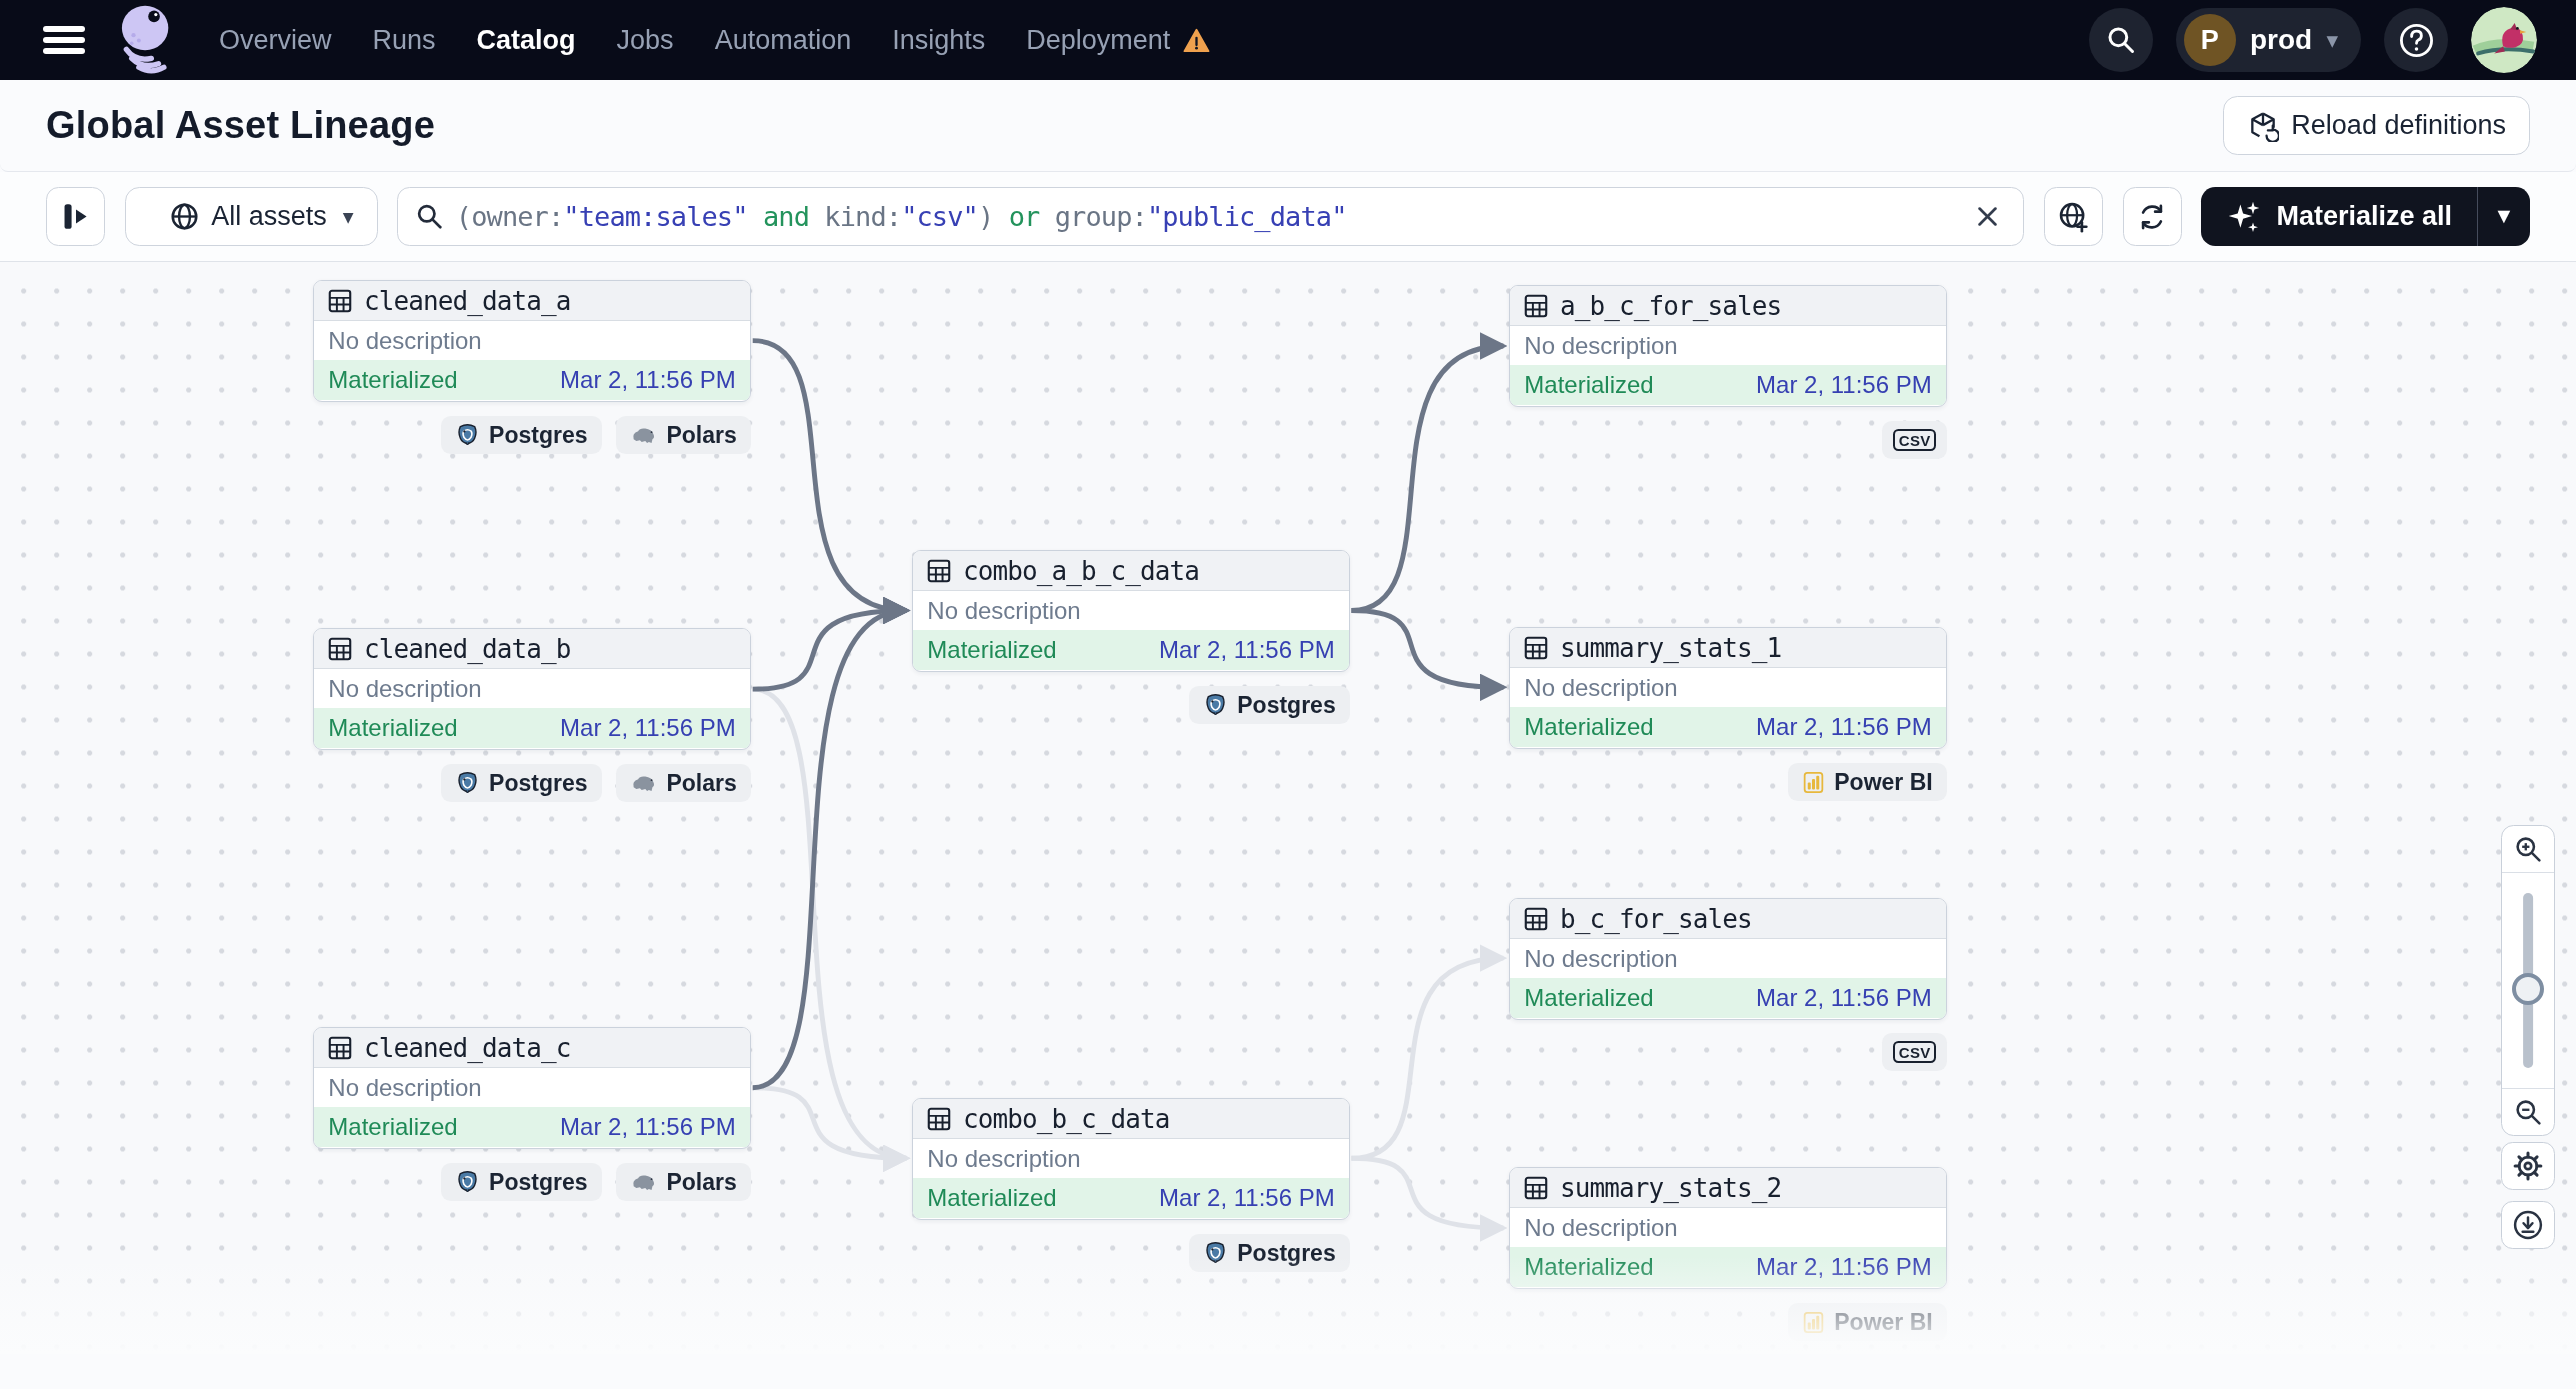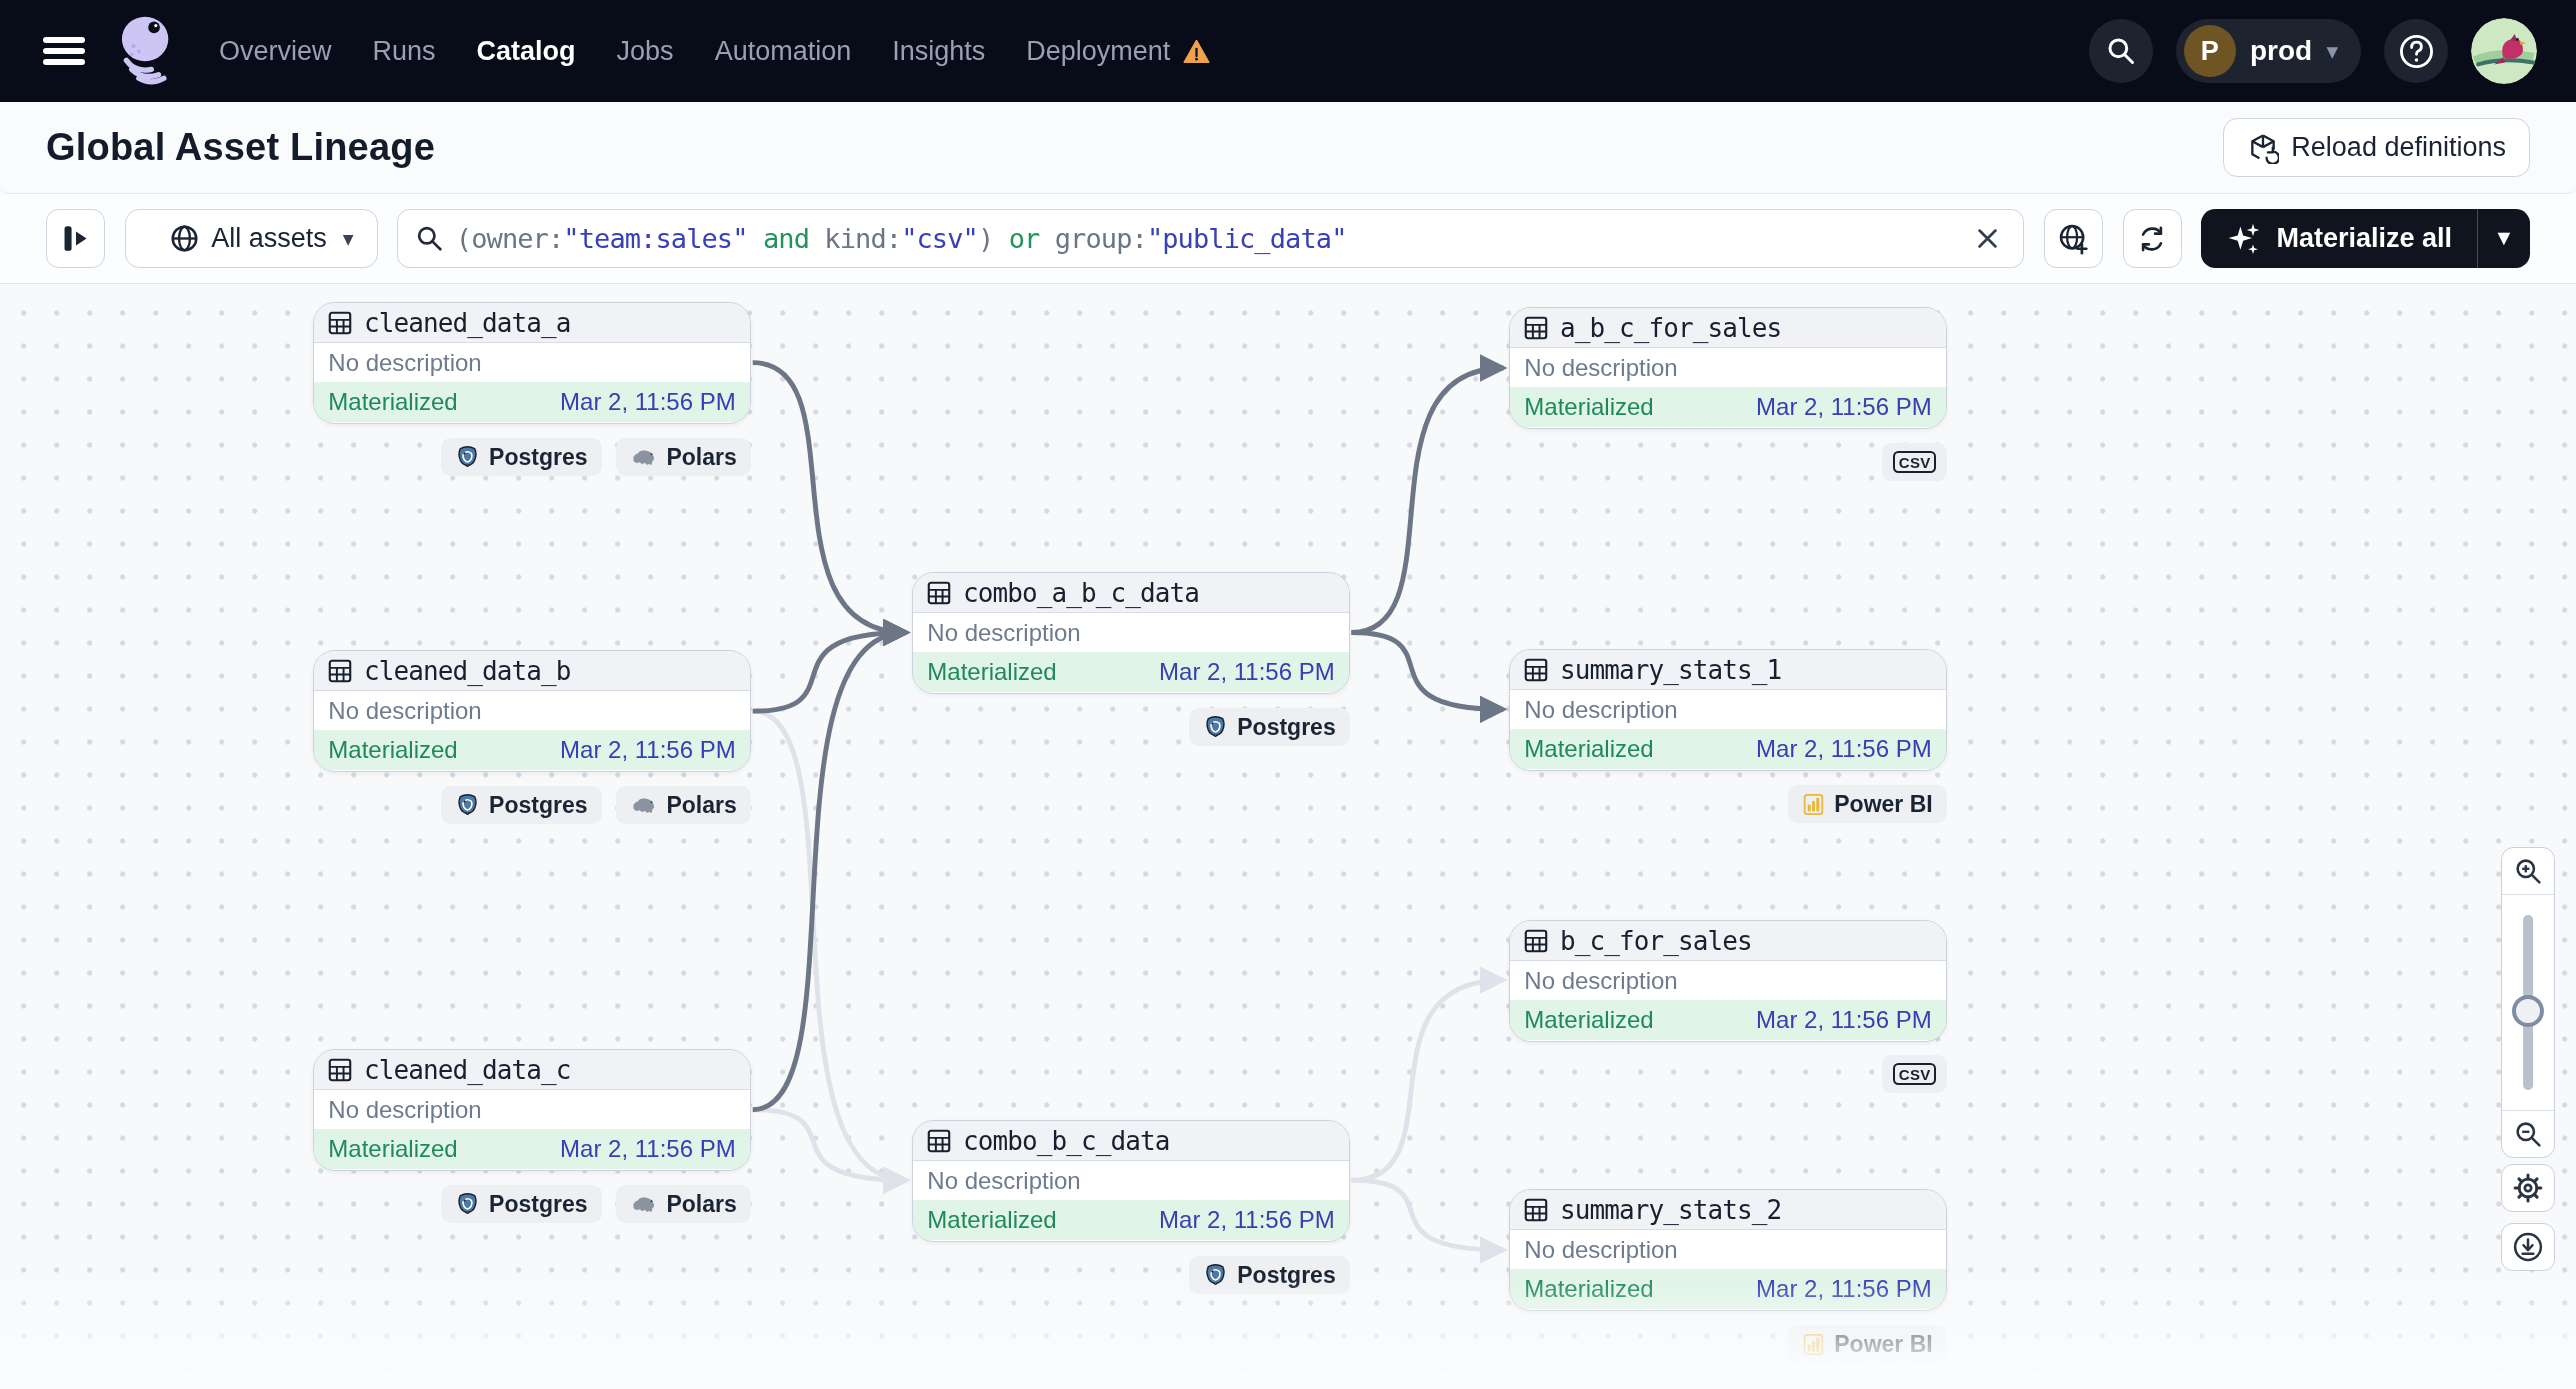--- a/index.html
+++ b/index.html
@@ -1,20 +1,20 @@
 <!DOCTYPE html>
 <html style="font-size:14.3px"><head>
 <meta charset="utf-8">
 <style>
   * { margin:0; padding:0; box-sizing:border-box; }
   html,body { width:2576px; height:1389px; overflow:hidden;
     font-family:"Liberation Sans", sans-serif; background:#fafbfd; }
 
   
-  .topnav { height:102px; background:#080b18; display:flex; align-items:center; padding:0 39px; }
+  .topnav { height:80px; background:#080b18; display:flex; align-items:center; padding:0 39px; }
   .menu-btn { width:50px; height:39px; display:flex; flex-direction:column; justify-content:space-between; padding:5.4px 3.6px; cursor:pointer; }
   .menu-btn i { display:block; height:6.3px; border-radius:3.6px; background:#ffffff; }
   .logo { margin-left:23px; width:68px; height:75px; }
   .nav-list { display:flex; align-items:center; gap:41px; margin-left:39px; list-style:none; }
   .nav-item { color:#97a1b4; font-size:27px; font-weight:500; cursor:pointer; display:flex; align-items:center; gap:12.5px; }
   .nav-item.active { color:#ffffff; font-weight:700; }
   .nav-right { margin-left:auto; display:flex; align-items:center; gap:23px; }
   .circle-btn { width:64px; height:64px; border-radius:50%; background:#1e2330; display:flex; align-items:center; justify-content:center; cursor:pointer; }
   .ws-pill { height:64px; border-radius:36px; background:#1e2330; display:flex; align-items:center; gap:14.3px; padding:0 23px 0 7.2px; cursor:pointer; }
   .ws-avatar { width:52px; height:52px; border-radius:50%; background:#6f5424; color:#fff; font-size:27px; font-weight:700; display:flex; align-items:center; justify-content:center; }
@@ -48,21 +48,21 @@
   .mat-caret { width:52px; display:flex; align-items:center; justify-content:center; color:#fff; font-size:21.5px; }
 
   
   .graph { position:relative; width:2576px; height:1092px; background:#f8f9fb;
     background-image:radial-gradient(circle, #d6d9df 2.3px, transparent 2.3px);
     background-size:33px 33px; background-position:7.2px 12.5px; overflow:hidden; }
   .edges { position:absolute; inset:0; }
   .fade { position:absolute; left:0; right:0; bottom:0; height:98px;
     background:linear-gradient(to bottom, rgba(252,253,254,0), #fbfcfd); pointer-events:none; }
 
-  .node { position:absolute; width:438px; height:122px; border:1.8px solid #cbd2dc; border-radius:22px;
+  .node { position:absolute; width:438px; height:122px; border:1.8px solid #cbd2dc; border-radius:9px;
     background:#fff; box-shadow:0 1.8px 4.5px rgba(20,30,50,.06); cursor:pointer; overflow:hidden; }
   .node-header { height:40px; background:#f0f2f5; border-bottom:0.9px solid #d8dde3; display:flex; align-items:center; gap:11.6px; padding:0 14.3px; }
   .node-name { font-family:"DejaVu Sans Mono", monospace; font-size:26px; font-weight:500; color:#18202e; letter-spacing:-0.9px; }
   .node-desc { height:39px; display:flex; align-items:center; padding:0 14.3px; font-size:24px; color:#6e7b8e; background:#fff; }
   .node-footer { height:40px; background:#e1f4e8; display:flex; align-items:center; justify-content:space-between; padding:0 14.3px; }
   .node-status { font-size:24px; color:#1f8a57; }
   .node-ts { font-size:24px; color:#3640b2; }
 
   .tagrow { position:absolute; width:438px; display:flex; justify-content:flex-end; gap:14.3px; }
   .tag { height:38px; background:#edeff2; border-radius:9.8px; display:flex; align-items:center; gap:9px; padding:0 14.3px; font-size:23px; font-weight:700; color:#1b2433; cursor:pointer; }

